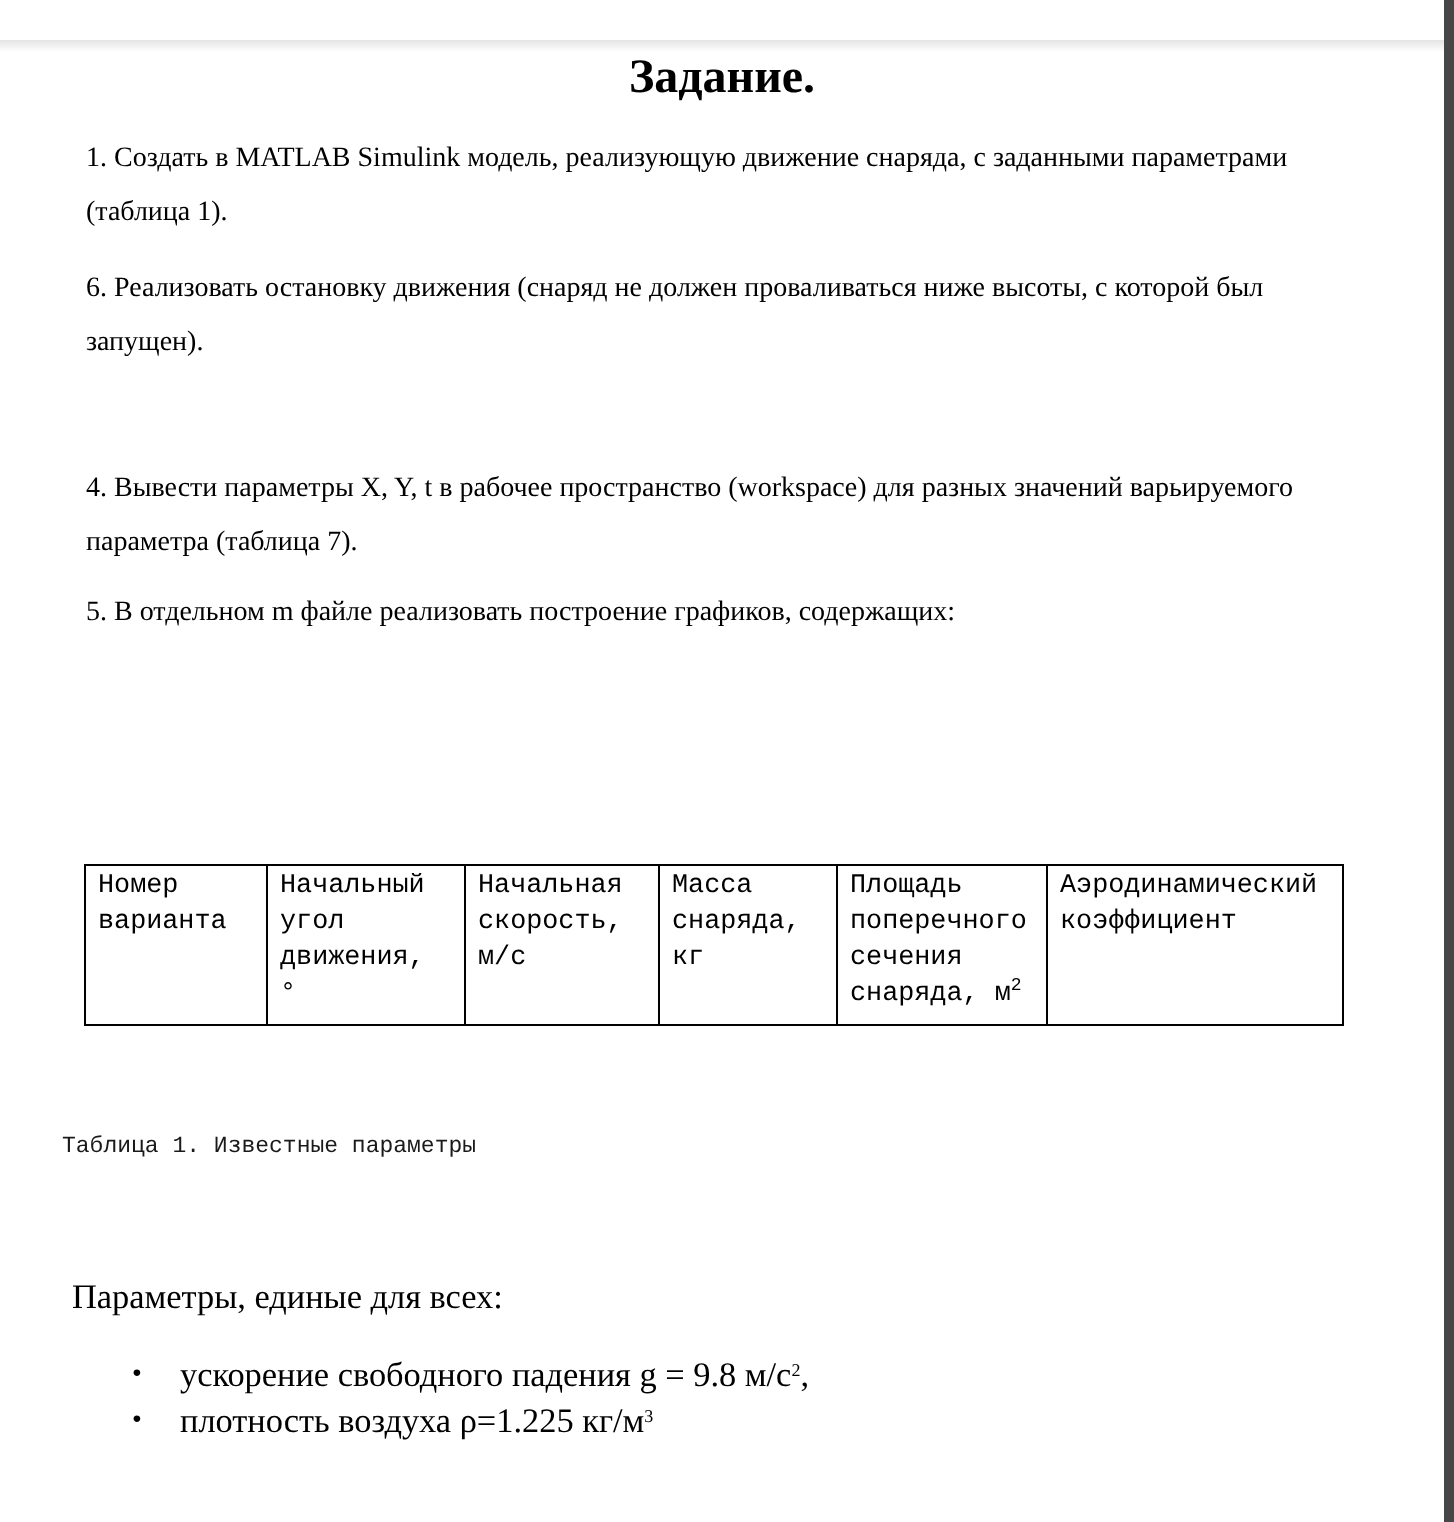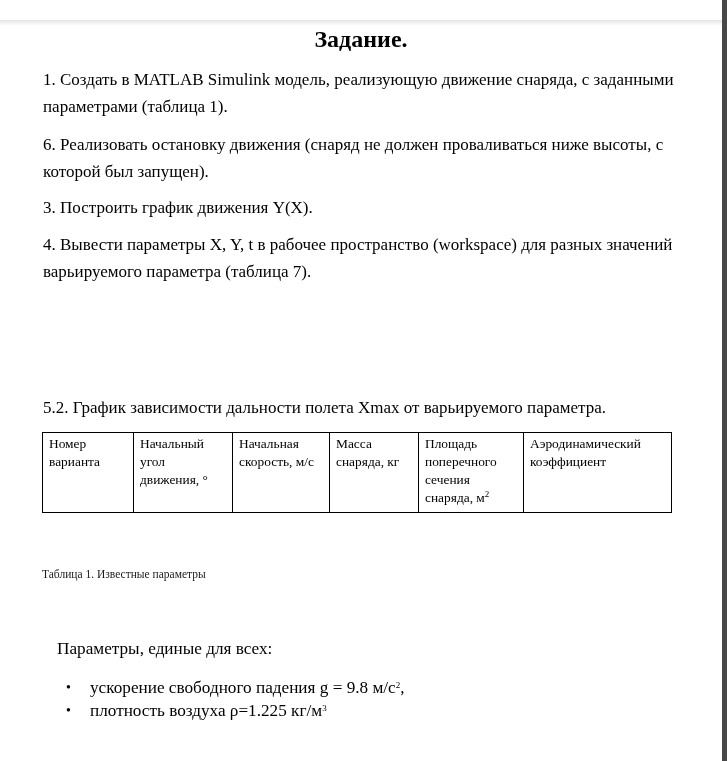--- a/index.html
+++ b/index.html
@@ -47,60 +47,60 @@
       top: 4px;
       text-align: center;
       font-weight: bold;
       font-size: 24px;
       line-height: 30px;
     }
     .para {
       position: absolute;
       left: 43px;
       width: 640px;
-      font-size: 17px;
+      font-size: 14px;
       line-height: 27px;
       margin: 0;
       font-family: Liberation Serif, serif;
     }
     table.params {
       position: absolute;
       left: 42px;
       top: 412px;
       border-collapse: collapse;
-      font-family: Liberation Serif, serif;
+      font-family: Liberation Mono, monospace;
       font-size: 13.4px;
       line-height: 18px;
     }
     table.params td {
       border: 1.2px solid #000000;
       vertical-align: top;
       padding: 2px 5px 0 6px;
     }
     table.params tr.head td { height: 77px; }
     table.params tr.row td { height: 30px; }
     .c1 { width: 79px; }
     .c2 { width: 87px; }
     .c3 { width: 85px; }
     .c4 { width: 77px; }
     .c5 { width: 93px; }
     .c6 { width: 136px; }
     sup { font-size: 9px; line-height: 0; vertical-align: 5px; }
     .caption {
       position: absolute;
-      left: 42px;
+      left: 31px;
       top: 546px;
-      font-family: Liberation Serif, serif;
+      font-family: Liberation Mono, monospace;
       font-size: 11.5px;
       line-height: 16px;
       color: #1a1a1a;
     }
     .common-title {
       position: absolute;
-      left: 57px;
+      left: 36px;
       top: 617px;
       font-size: 17.2px;
       line-height: 24px;
     }
     ul.common-list {
       position: absolute;
       left: 0;
       top: 656px;
       margin: 0;
       padding: 0;
@@ -122,23 +122,22 @@
 </head>
 <body>
 
 <div class="page">
   <div class="top-shadow"></div>
 
   <div class="title">Задание.</div>
 
   <p class="para" style="top:46px">1. Создать в MATLAB Simulink модель, реализующую движение снаряда, с заданными параметрами (таблица 1).</p>
   <p class="para" style="top:111px">6. Реализовать остановку движения (снаряд не должен проваливаться ниже высоты, с которой был запущен).</p>
-  <p class="para" style="top:174px">3. Построить график движения Y(X).</p>
   <p class="para" style="top:211px">4. Вывести параметры X, Y, t в рабочее пространство (workspace) для разных значений варьируемого параметра (таблица 7).</p>
-  <p class="para" style="top:374px">5.2. График зависимости дальности полета Xmax от варьируемого параметра.</p>
+  <p class="para" style="top:273px">5. В отдельном m файле реализовать построение графиков, содержащих:</p>
 
   <table class="params">
     <tbody>
         <tr class="head">
       <td class="c1">Номер варианта</td>
       <td class="c2">Начальный угол движения, °</td>
       <td class="c3">Начальная скорость, м/с</td>
       <td class="c4">Масса снаряда, кг</td>
       <td class="c5"><span>Площадь поперечного сечения снаряда, м</span><sup>2</sup></td>
       <td class="c6">Аэродинамический коэффициент</td>

